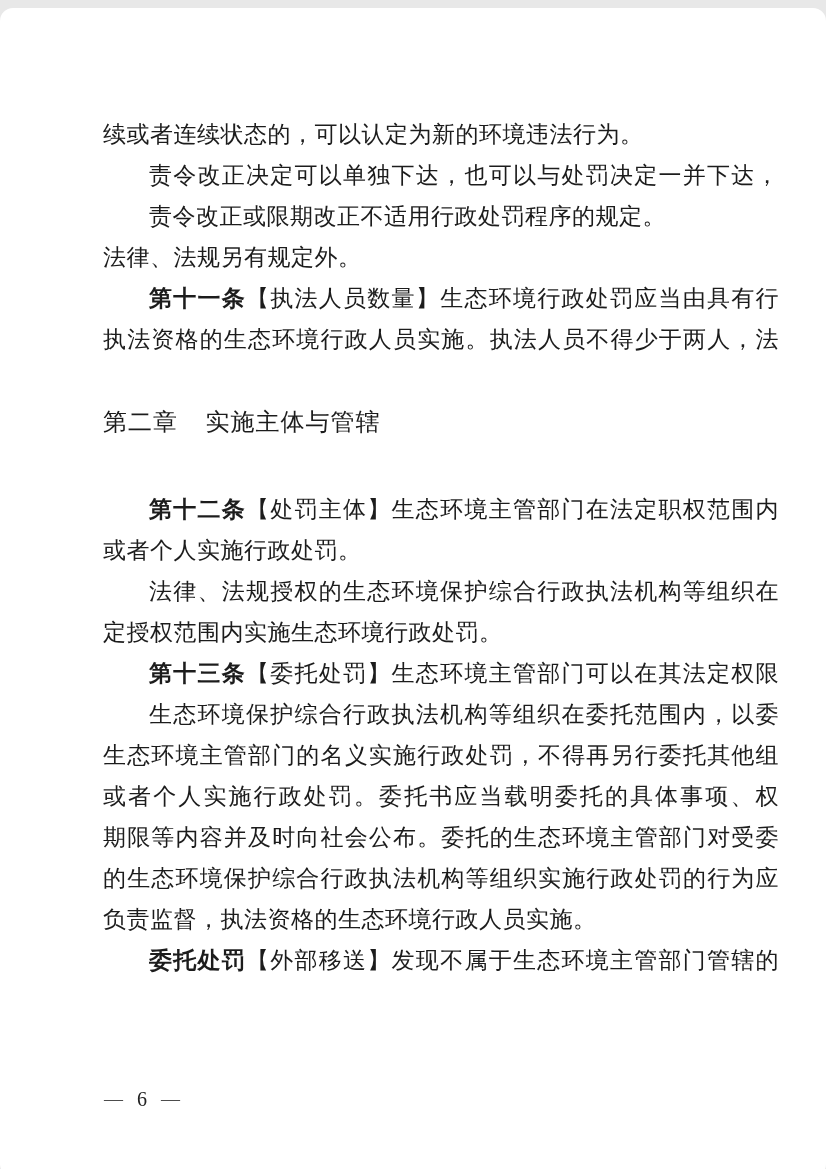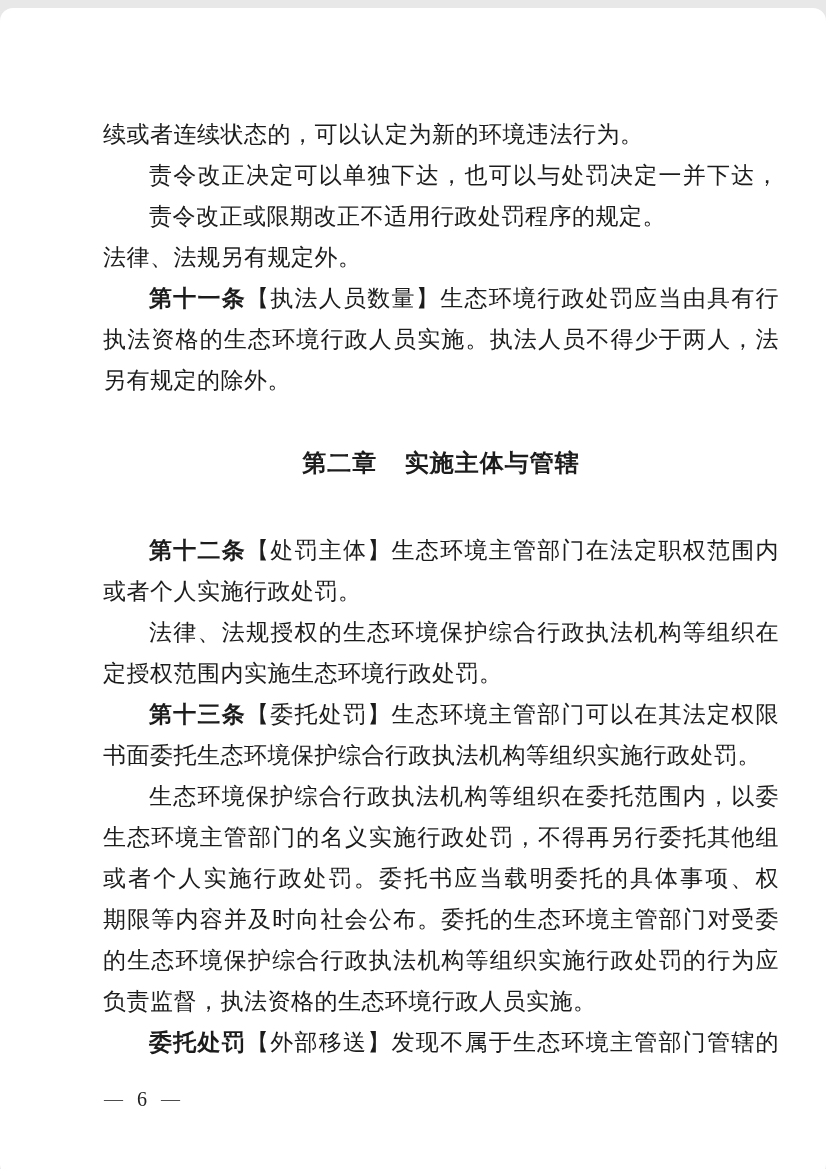--- a/index.html
+++ b/index.html
@@ -30,22 +30,22 @@
   .jfull {
     text-align:justify;
     text-align-last:justify;
   }
   .art { font-weight:bold; }
   .chapter {
     margin:42px 0 46px 0;
     height:41px;
     line-height:41px;
     font-size:24px;
-    font-weight:bold;
-    text-align:center;
+    font-weight:normal;
+    text-align:left;
     letter-spacing:1px;
   }
   .chapter .chapter-title { margin-left:1.15em; }
   .footer {
     position:absolute;
     left:104px; top:1077px;
     height:28px;
     display:flex;
     align-items:center;
     font-size:19px;
@@ -63,32 +63,30 @@
 
     <div class="line"><span>续或者连续状态的，可以认定为新的环境违法行为。</span></div>
 
     <div class="line indent jfull"><span>责令改正决定可以单独下达，也可以与处罚决定一并下达，除</span></div>
     <div class="line indent"><span>责令改正或限期改正不适用行政处罚程序的规定。</span></div>
 
     <div class="line"><span>法律、法规另有规定外。</span></div>
 
     <div class="line indent jfull"><span class="art">第十一条</span><span>【执法人员数量】生态环境行政处罚应当由具有行政</span></div>
     <div class="line jfull"><span>执法资格的生态环境行政人员实施。执法人员不得少于两人，法律</span></div>
-    <div class="line"><span>另有规定的除外。</span></div>
 
     <h2 class="chapter"><span>第二章</span><span class="chapter-title">实施主体与管辖</span></h2>
 
     <div class="line indent jfull"><span class="art">第十二条</span><span>【处罚主体】生态环境主管部门在法定职权范围内实</span></div>
     <div class="line"><span>或者个人实施行政处罚。</span></div>
 
     <div class="line indent jfull"><span>法律、法规授权的生态环境保护综合行政执法机构等组织在法</span></div>
     <div class="line"><span>定授权范围内实施生态环境行政处罚。</span></div>
 
     <div class="line indent jfull"><span class="art">第十三条</span><span>【委托处罚】生态环境主管部门可以在其法定权限内</span></div>
-    <div class="line"><span>书面委托生态环境保护综合行政执法机构等组织实施行政处罚。</span></div>
 
     <div class="line indent jfull"><span>生态环境保护综合行政执法机构等组织在委托范围内，以委托</span></div>
     <div class="line jfull"><span>生态环境主管部门的名义实施行政处罚，不得再另行委托其他组织</span></div>
     <div class="line jfull"><span>或者个人实施行政处罚。委托书应当载明委托的具体事项、权限、</span></div>
     <div class="line jfull"><span>期限等内容并及时向社会公布。委托的生态环境主管部门对受委托</span></div>
     <div class="line jfull"><span>的生态环境保护综合行政执法机构等组织实施行政处罚的行为应当</span></div>
     <div class="line"><span>负责监督，执法资格的生态环境行政人员实施。</span></div>
 
     <div class="line indent jfull"><span class="art">委托处罚</span><span>【外部移送】发现不属于生态环境主管部门管辖的案</span></div>
 

